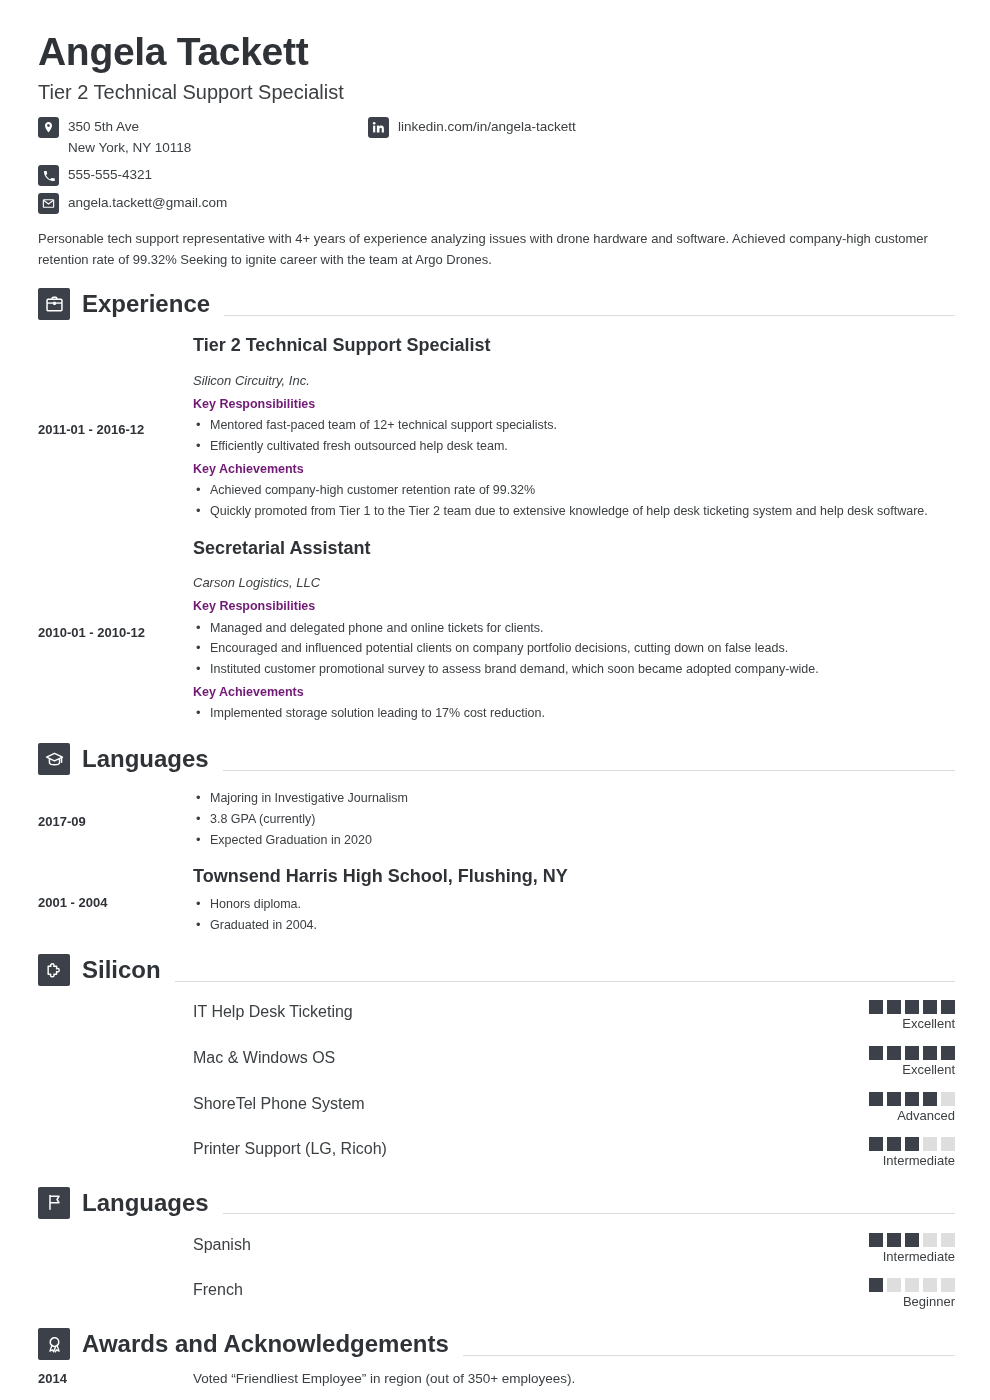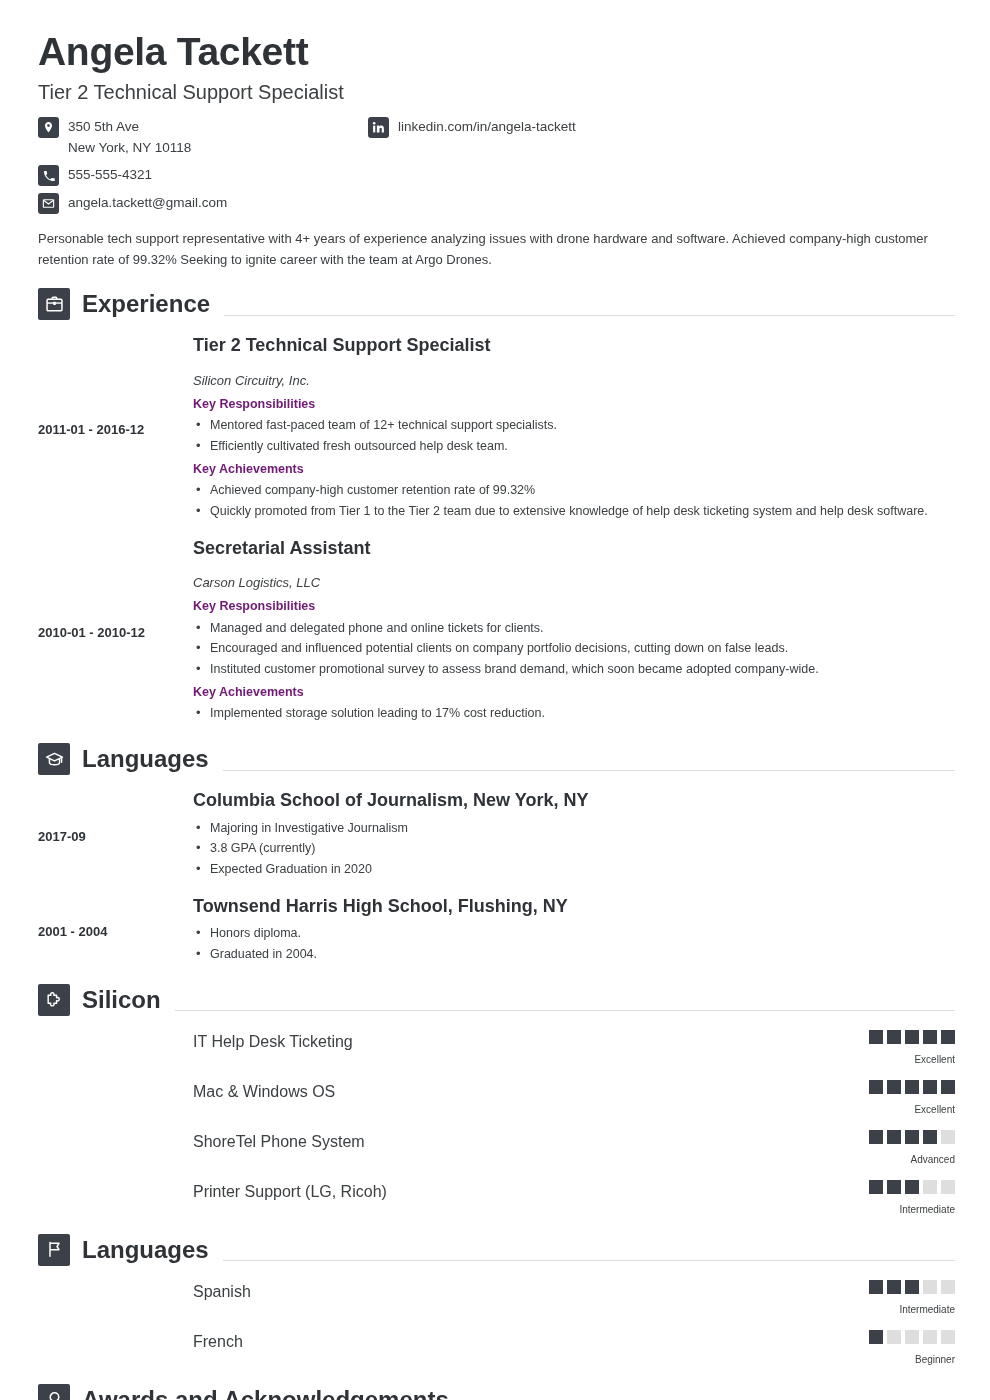--- a/index.html
+++ b/index.html
@@ -197,23 +197,23 @@
     text-align: right;
   }
   .dots { display: flex; justify-content: flex-end; gap: 4px; }
   .dot {
     width: 14px;
     height: 14px;
     background: #dedede;
   }
   .dot.on { background: #3c4149; }
   .rated-level {
-    font-size: 10px;
-    color: #3c4043;
-    margin-top: 10px;
+    font-size: 13px;
+    color: #3c4043;
+    margin-top: 2px;
     line-height: 1.2;
   }
 
   
   .award-row {
     display: flex;
     align-items: flex-start;
     margin-top: 10px;
   }
   .award-year {
@@ -361,21 +361,20 @@
         </svg>
       </span>
       <span class="section-title">Languages</span>
       <span class="section-rule"></span>
     </div>
 
     <div>
       <div class="entry">
         <div class="entry-date">2017-09</div>
         <div class="entry-body">
-          <div class="entry-title">Columbia School of Journalism, New York, NY</div>
           <ul class="bullets">
             <li>Majoring in Investigative Journalism</li>
             <li>3.8 GPA (currently)</li>
             <li>Expected Graduation in 2020</li>
           </ul>
         </div>
       </div>
 
       <div class="entry">
         <div class="entry-date">2001 - 2004</div>

